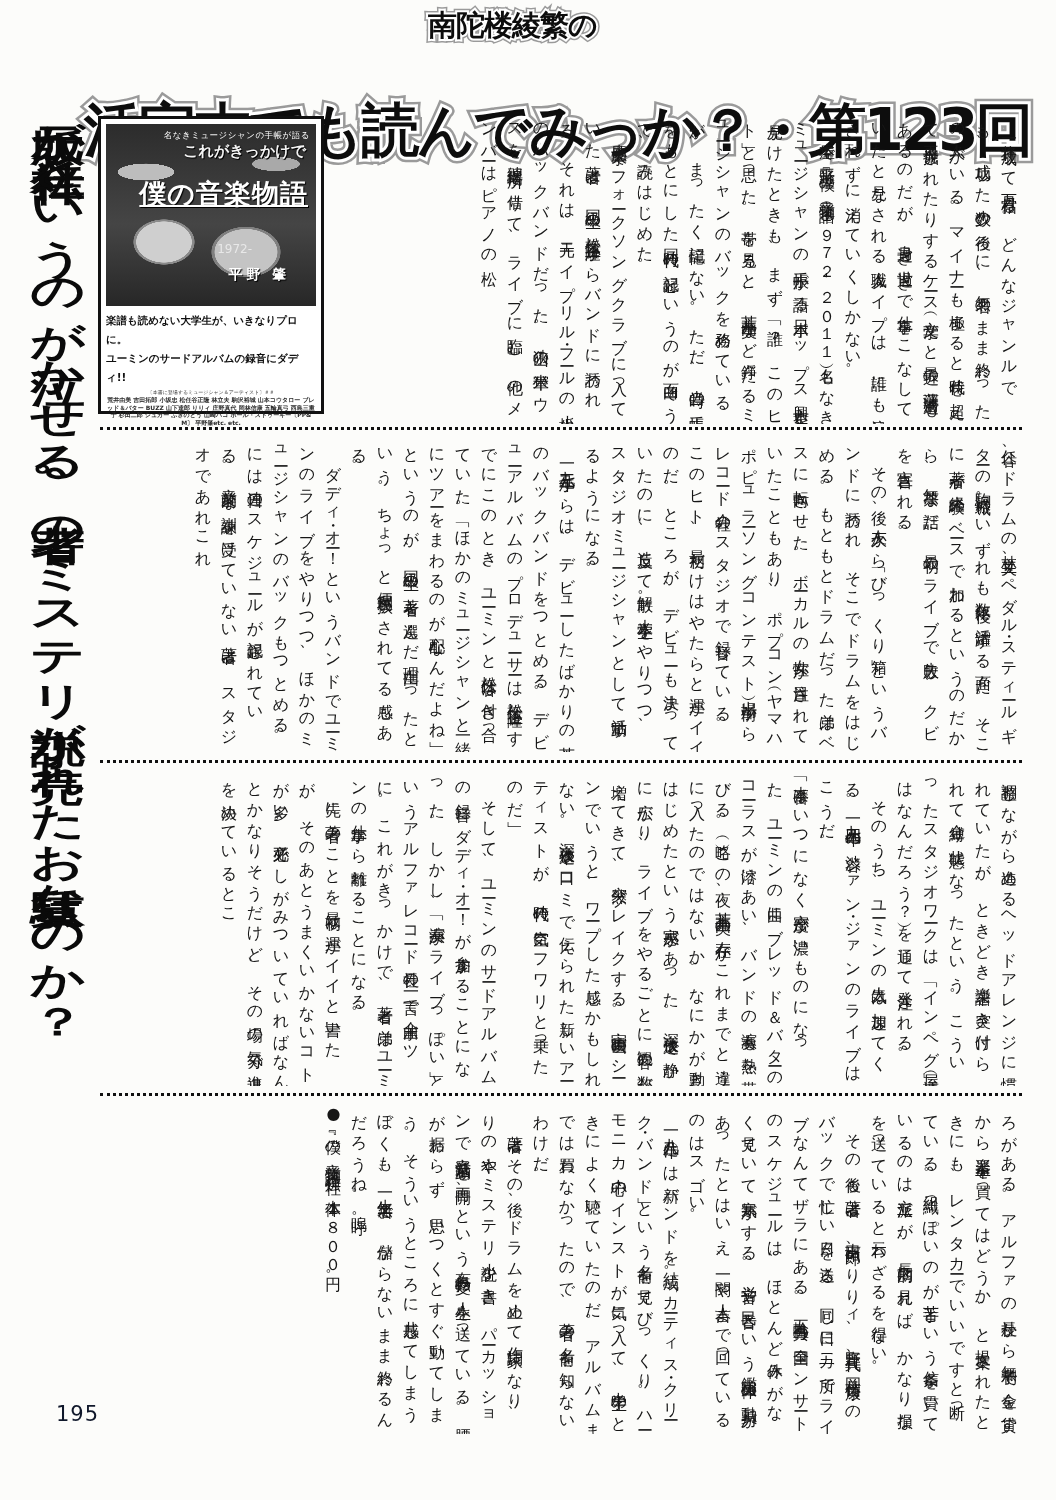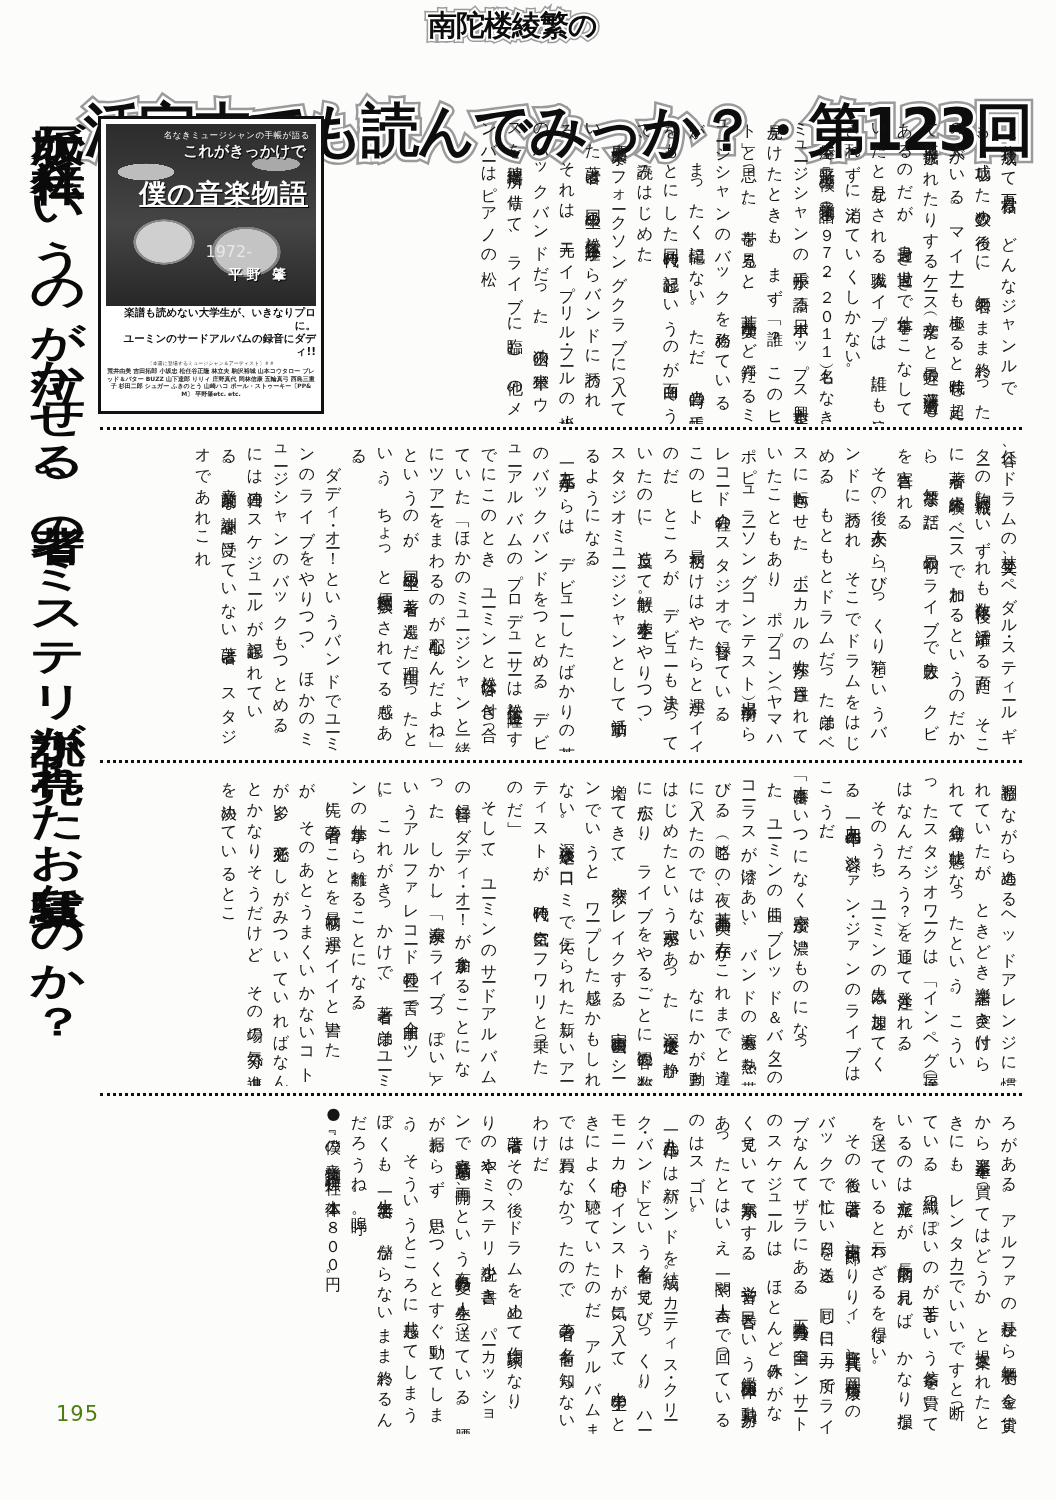--- a/index.html
+++ b/index.html
@@ -43,41 +43,41 @@
     background-image:
       radial-gradient(ellipse 46px 34px at 58px 118px,#cfcfcf 0 60%,#8a8a8a 61% 66%,transparent 67%),
       radial-gradient(ellipse 52px 38px at 140px 128px,#c4c4c4 0 60%,#808080 61% 66%,transparent 67%),
       radial-gradient(ellipse 40px 12px at 40px 48px,#bdbdbd 0 70%,transparent 71%),
       radial-gradient(ellipse 34px 10px at 170px 40px,#a9a9a9 0 70%,transparent 71%),
       linear-gradient(180deg,#2c2c2c 0%,#454545 55%,#272727 100%);
   }
   .cover-top-small{position:absolute;right:6px;top:6px;font-size:8.5px;color:#fff;letter-spacing:0.5px;}
   .cover-top-series{position:absolute;right:10px;top:18px;font-size:15px;font-weight:bold;color:#f4f4f4;text-shadow:0 0 2px #000,1px 1px 0 #000;}
   .cover-title{position:absolute;right:8px;top:52px;font-size:27px;font-weight:bold;color:#ffffff;text-shadow:1px 1px 1px #000;letter-spacing:1px;text-decoration:underline;}
-  .cover-years{position:absolute;right:64px;top:118px;font-size:16px;color:#e8e8e8;}
+  .cover-years{position:absolute;right:64px;top:118px;font-size:12px;color:#e8e8e8;}
   .cover-author{position:absolute;right:26px;bottom:22px;font-size:14px;font-weight:bold;color:#fff;text-shadow:1px 1px 1px #000;letter-spacing:4px;font-family:Liberation Serif, serif;}
-  .cover-tagline{text-align:right;font-size:10.5px;font-weight:bold;line-height:13px;color:#111;}
+  .cover-tagline{margin-top:5px;text-align:left;font-size:10.5px;font-weight:bold;line-height:19px;color:#111;}
   .cover-names-note{margin-top:2px;text-align:center;font-size:5px;color:#333;}
   .cover-names{margin-top:1px;font-size:6px;line-height:7.5px;color:#2a2a2a;text-align:center;font-weight:bold;word-break:break-all;}
   
   .band{
     position:absolute;writing-mode:vertical-rl;
     font-size:16px;line-height:26px;letter-spacing:2.3px;
     white-space:pre-wrap;overflow:hidden;color:#161616;
   }
   .band1{left:330px;top:112px;width:692px;height:312px;}
   .band2{left:100px;top:437px;width:922px;height:315px;}
   .band3{left:100px;top:771px;width:922px;height:315px;}
   .band4{left:100px;top:1104px;width:922px;height:330px;}
   .dotrule{position:absolute;left:100px;width:922px;height:0;border-top:3px dotted #111;}
   .rule1{top:427px;}
   .rule2{top:760px;}
   .rule3{top:1093px;}
   
-  .pagenum{position:absolute;left:56px;top:1402px;font-size:21px;color:#4d7c0f;letter-spacing:1px;}
+  .pagenum{position:absolute;left:56px;top:1402px;font-size:21px;color:#0f172a;letter-spacing:1px;}
 </style>
 </head>
 <body>
 
 <div class="logo-wrap">
   <div class="logo-author outline-stack">
     <span class="stroke-outer">南陀楼綾繁の</span>
     <span class="stroke-inner">南陀楼綾繁の</span>
     <span class="stroke-core">南陀楼綾繁の</span>
   </div>

